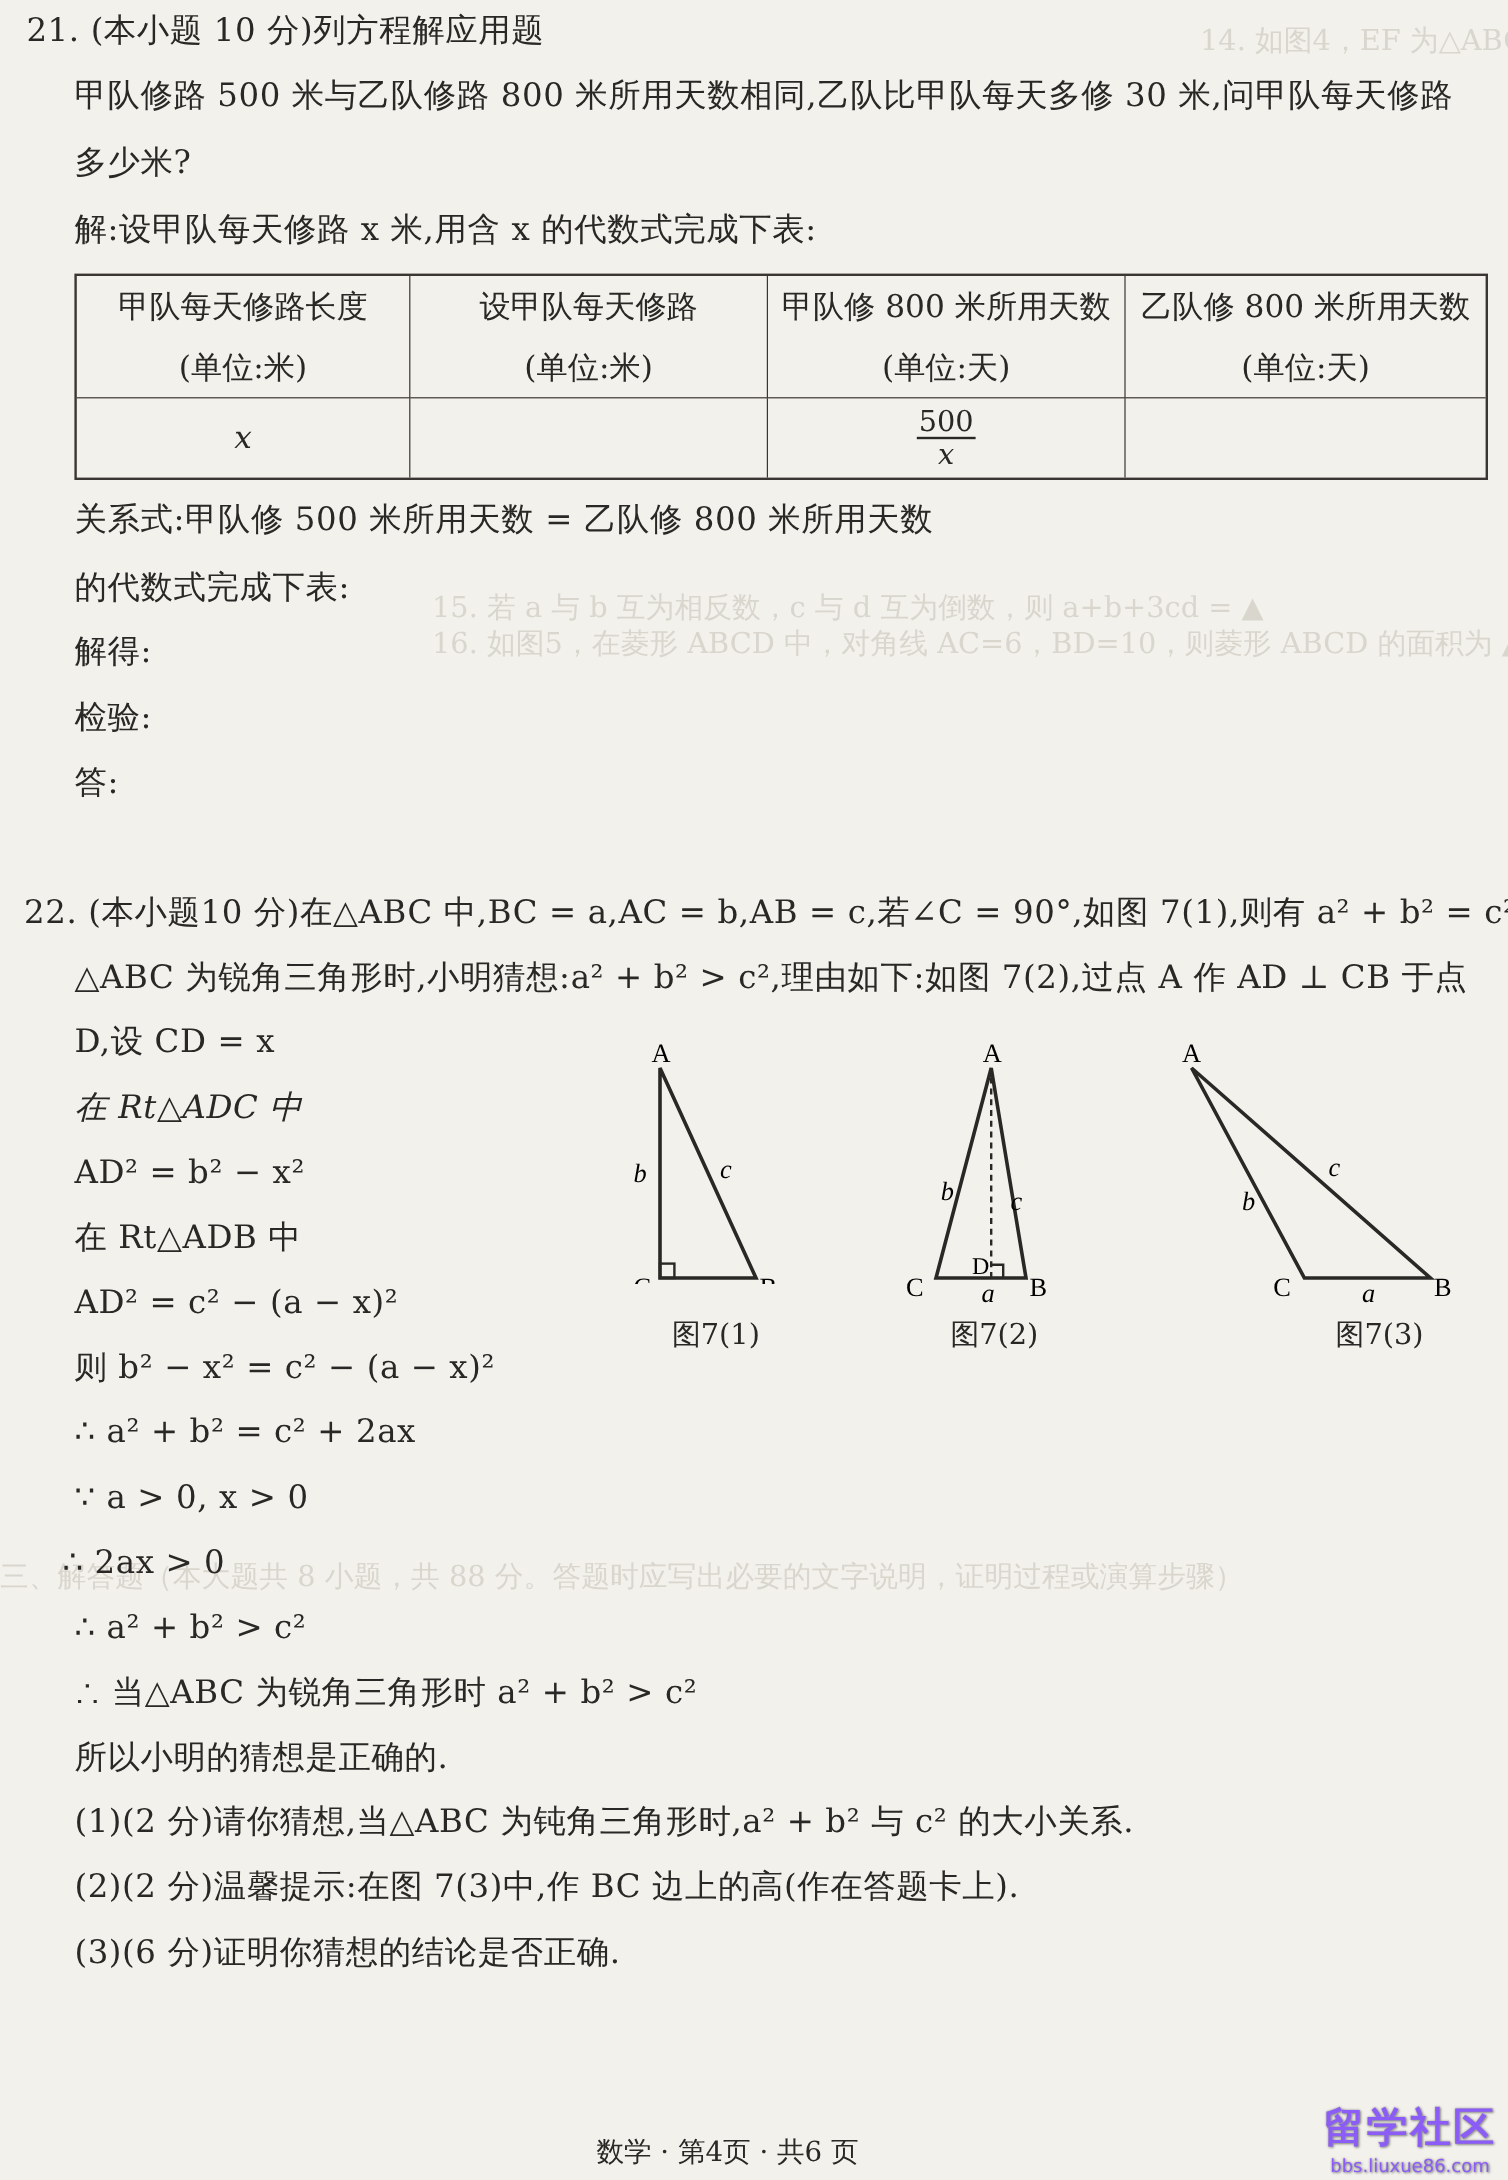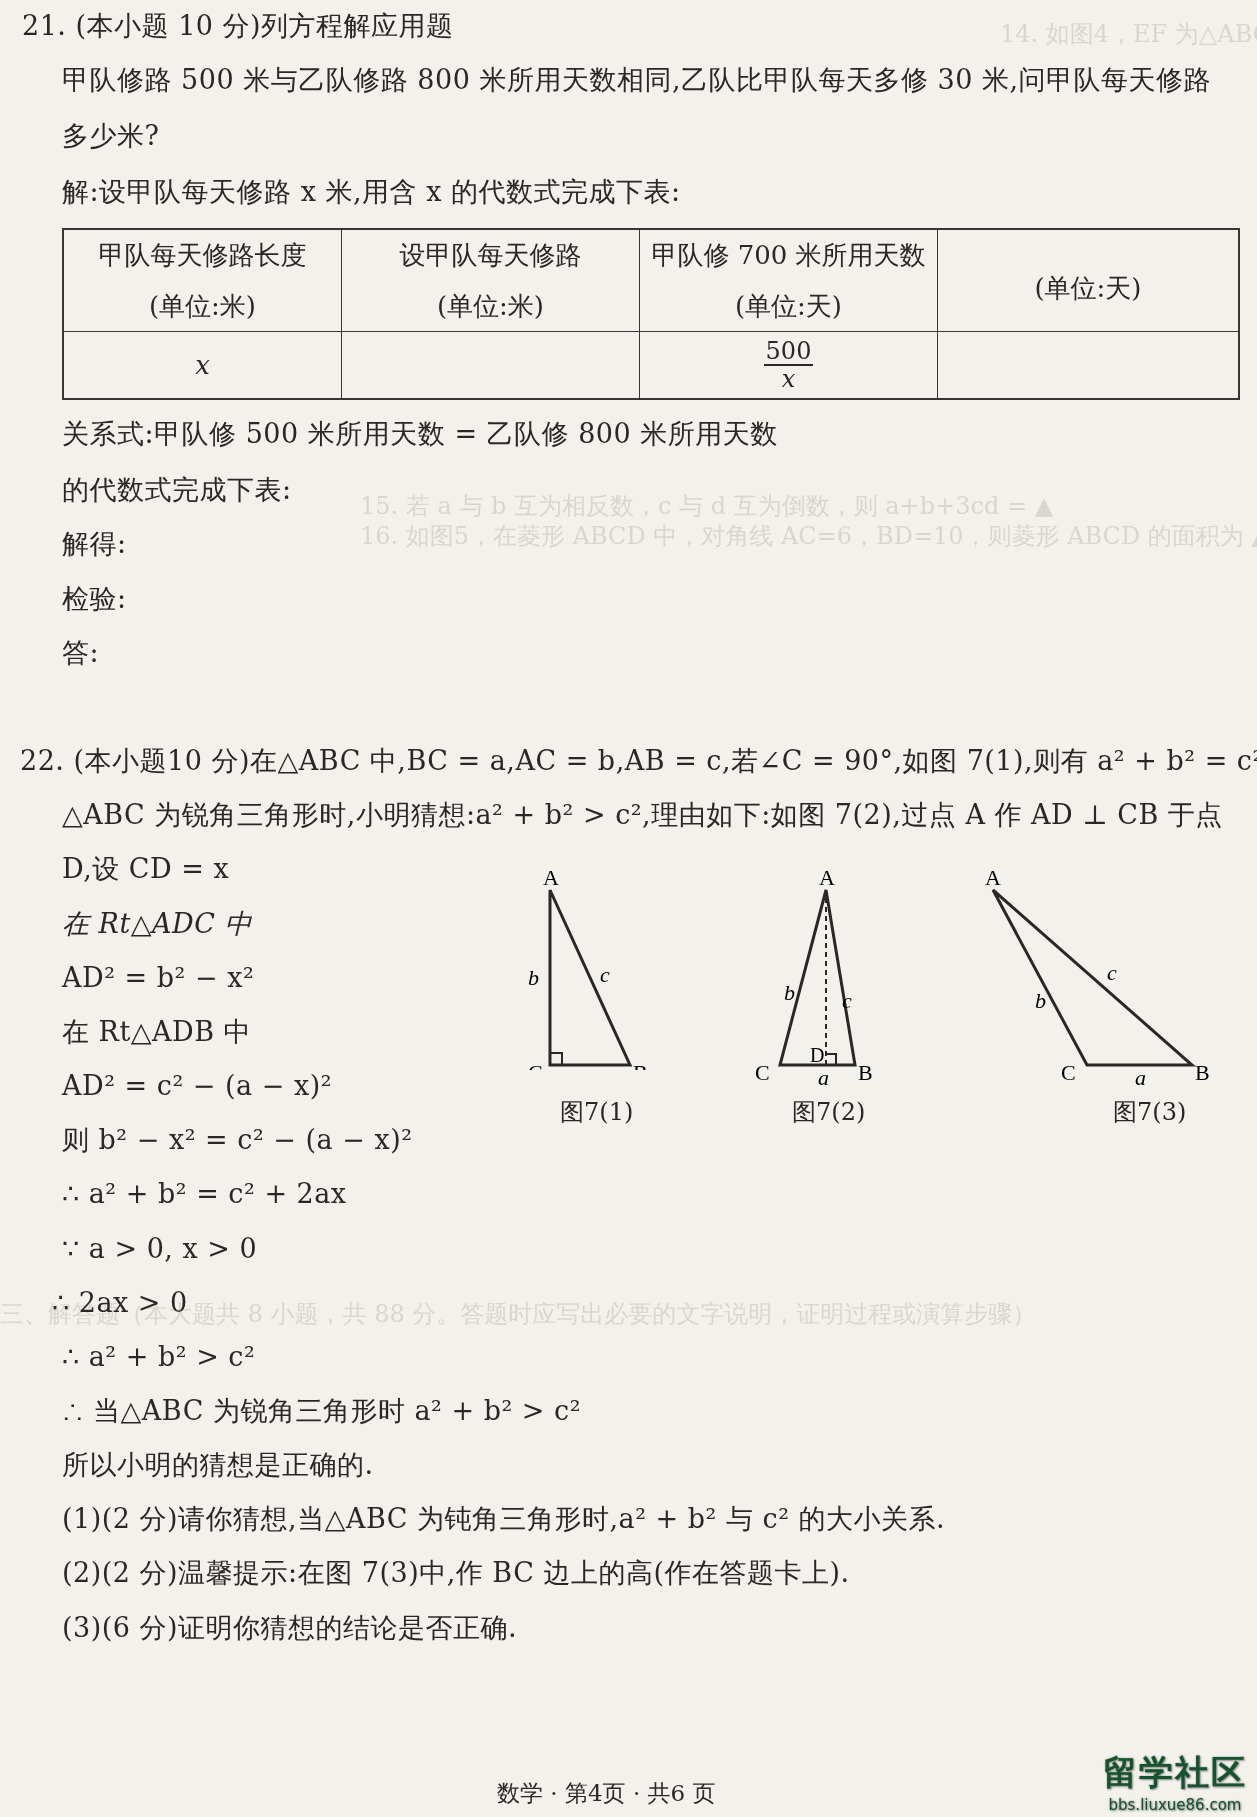--- a/index.html
+++ b/index.html
@@ -20,21 +20,21 @@
   .cell:nth-child(4n) { border-right:none; }
   .row2 { border-bottom:none; }
   .cell .unit { margin-top:16px; }
   .frac { display:inline-flex; flex-direction:column; align-items:center; font-size:24px; line-height:1.1; }
   .frac .num { border-bottom:2px solid #2a2826; padding:0 2px; }
   .frac .den { font-style:italic; }
   .fig { position:absolute; }
   .fig svg { display:block; }
   .caption { position:absolute; font-size:24px; }
   .footer { position:absolute; left:497px; top:1778px; font-size:23px; }
-  .wm { position:absolute; left:1100px; top:1750px; width:150px; text-align:center; color:#14532d; text-shadow:0 0 2px #999, 1px 1px 2px #888; }
+  .wm { position:absolute; left:1100px; top:1750px; width:150px; text-align:center; color:#8b5cf6; text-shadow:0 0 2px #999, 1px 1px 2px #888; }
   .wm .big { font-size:34px; font-weight:bold; letter-spacing:2px; font-family:"DejaVu Sans", sans-serif; }
   .wm .small { font-size:15px; font-family:"DejaVu Sans", sans-serif; }
 </style>
 </head>
 <body>
 
 <div class="ghost" style="left:1000px;top:18px;">14. 如图4，EF 为△ABC 的中位线……</div>
 <div class="ghost" style="left:360px;top:490px;">15. 若 a 与 b 互为相反数，c 与 d 互为倒数，则 a+b+3cd = ▲</div>
 <div class="ghost" style="left:360px;top:520px;">16. 如图5，在菱形 ABCD 中，对角线 AC=6，BD=10，则菱形 ABCD 的面积为 ▲</div>
 <div class="ghost" style="left:0px;top:1298px;">三、解答题（本大题共 8 小题，共 88 分。答题时应写出必要的文字说明，证明过程或演算步骤）</div>
@@ -47,24 +47,25 @@
 <div class="table">
   <div class="cell">
     <span>甲队每天修路长度</span>
     <span class="unit">(单位:米)</span>
   </div>
   <div class="cell">
     <span>设甲队每天修路</span>
     <span class="unit">(单位:米)</span>
   </div>
   <div class="cell">
-    <span>甲队修 700 米所用天数</span>
+    <span>甲队修 800 米所用天数</span>
     <span class="unit">(单位:天)</span>
   </div>
   <div class="cell">
+    <span>乙队修 800 米所用天数</span>
     <span class="unit">(单位:天)</span>
   </div>
   <div class="cell row2">
     <i>x</i>
   </div>
   <div class="cell row2">
     <span></span>
   </div>
   <div class="cell row2">
     <span class="frac">

